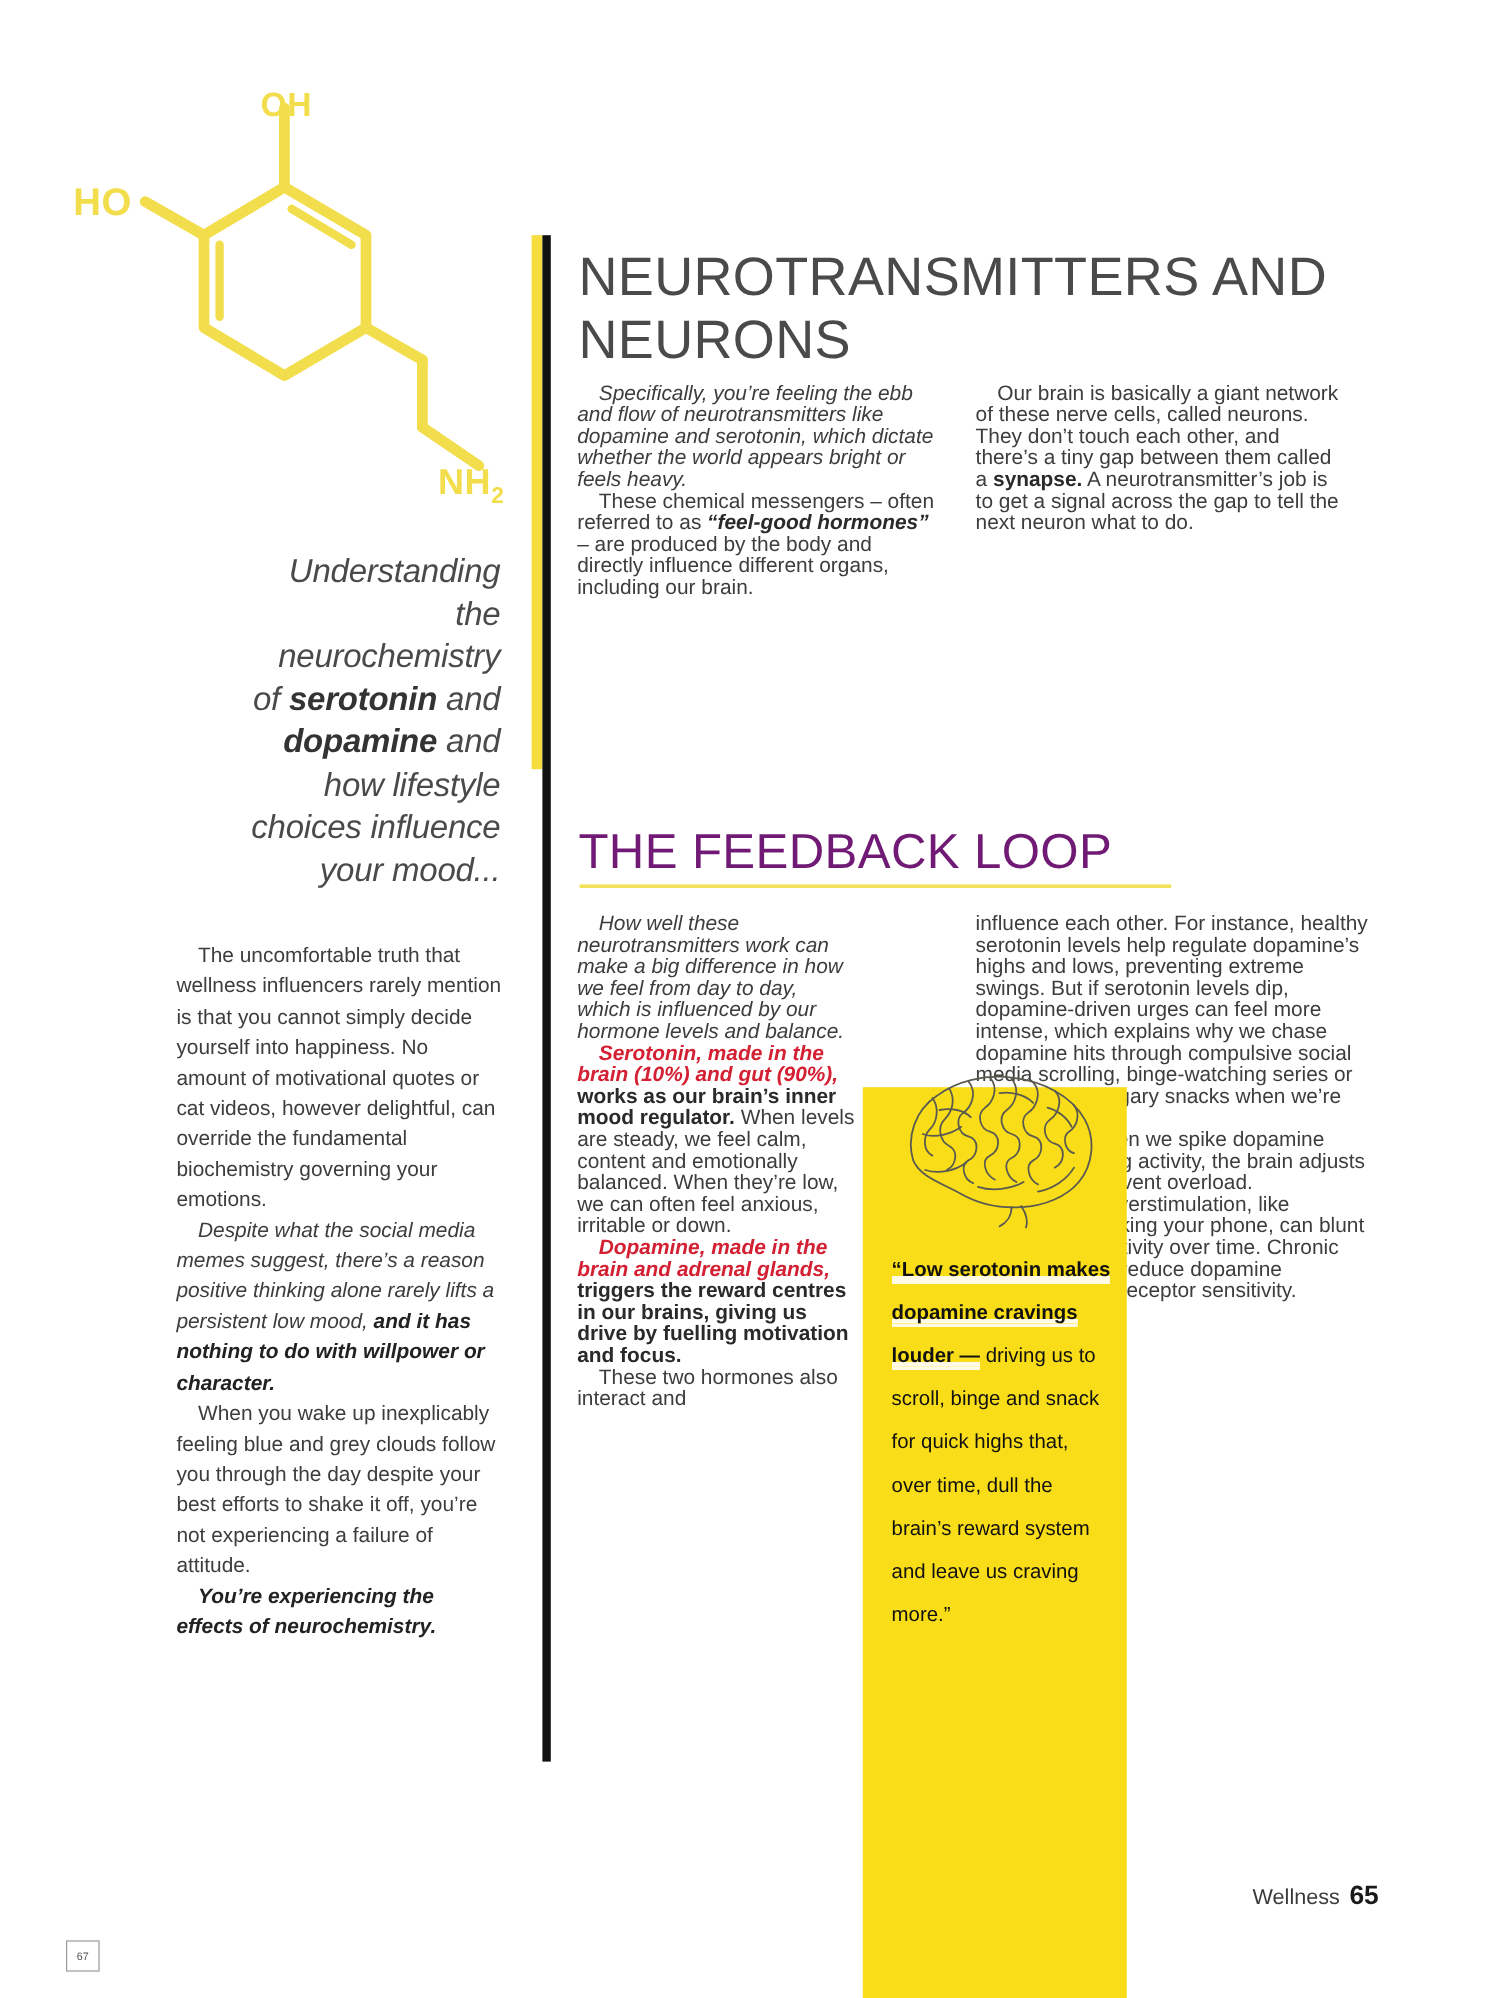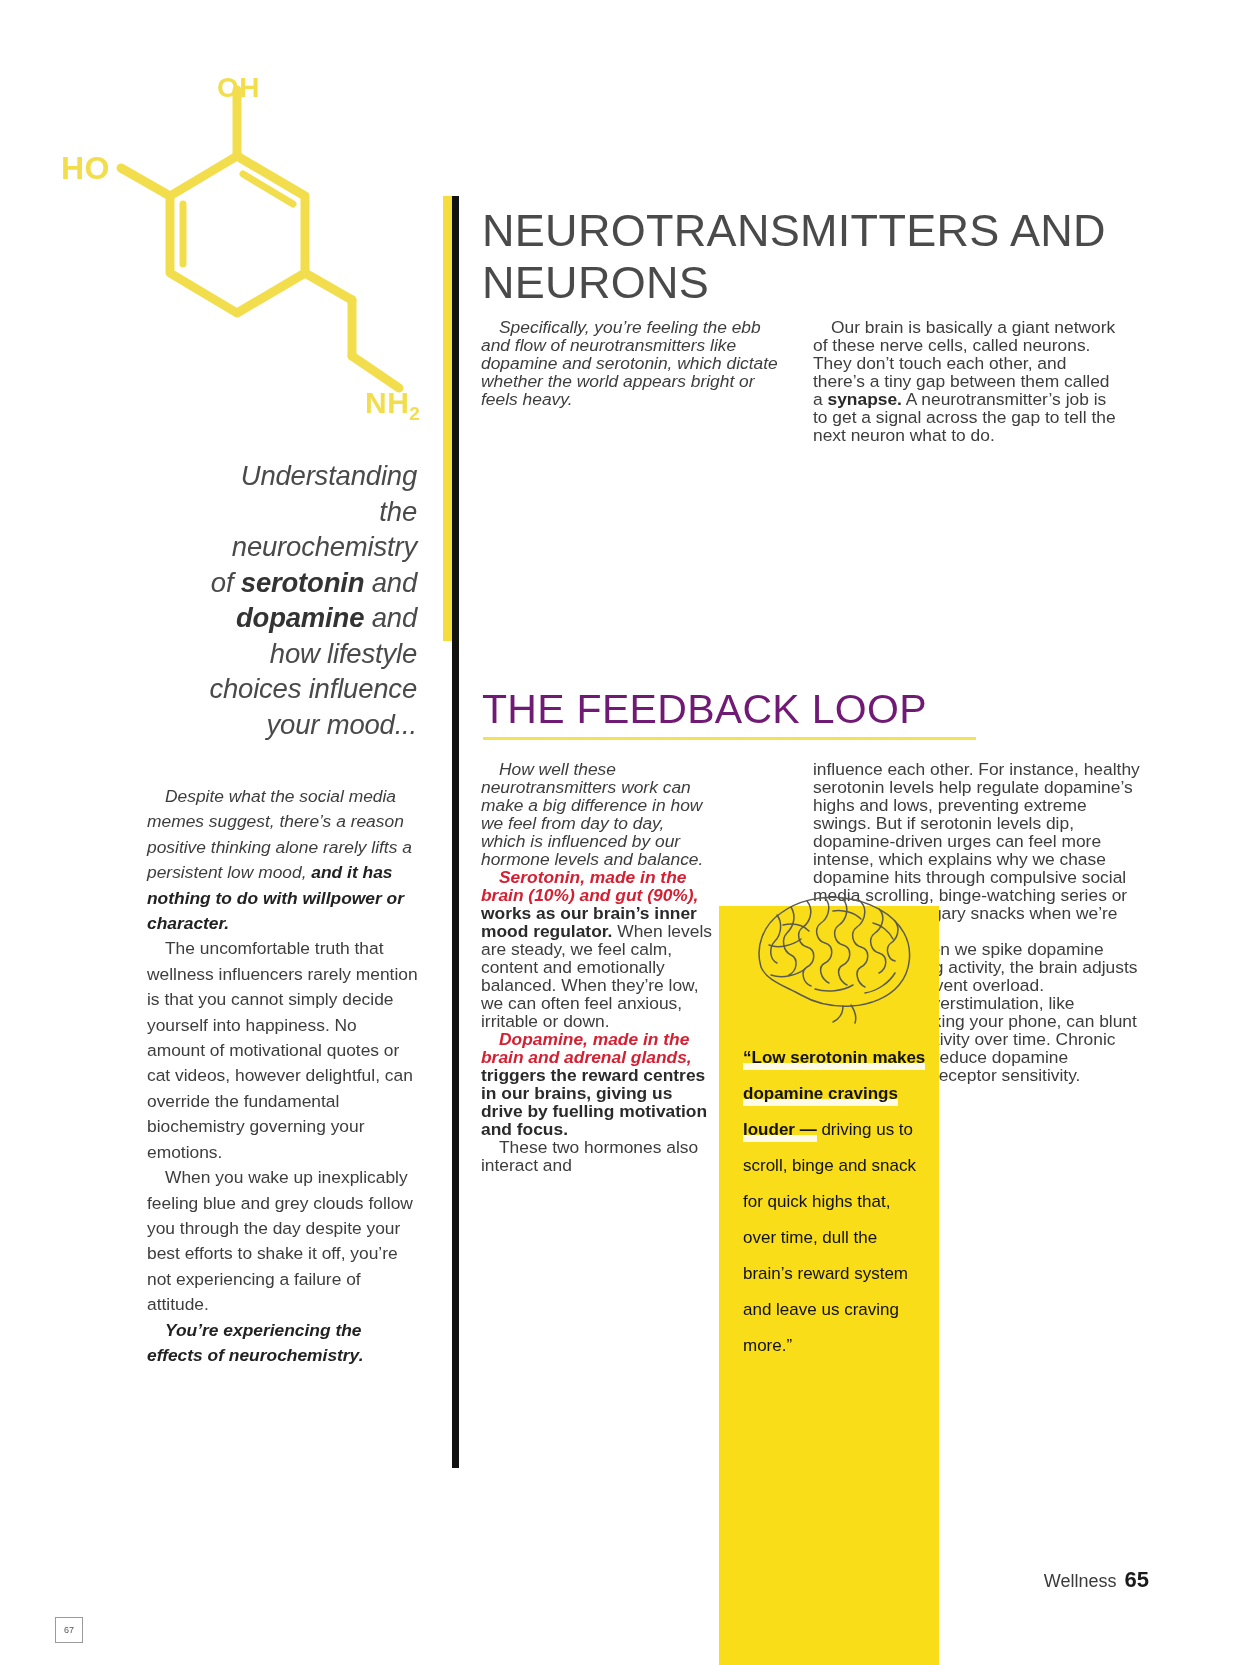--- a/index.html
+++ b/index.html
@@ -156,33 +156,34 @@
     <span>the</span><br>
     <span>neurochemistry</span><br>
     <span>of </span><b>serotonin</b><span> and</span><br>
     <b>dopamine</b><span> and</span><br>
     <span>how lifestyle</span><br>
     <span>choices influence</span><br>
     <span>your mood...</span>
   </div>
 
   <div class="leftbody">
+    <p>The uncomfortable truth that wellness influencers rarely mention is that you cannot simply decide yourself into happiness. No amount of motivational quotes or cat videos, however delightful, can override the fundamental biochemistry governing your emotions.</p>
     <p><span class="ital">Despite what the social media memes suggest, there’s a reason positive thinking alone rarely lifts a persistent low mood, </span><span class="boldital">and it has nothing to do with willpower or character.</span></p>
-    <p>The uncomfortable truth that wellness influencers rarely mention is that you cannot simply decide yourself into happiness. No amount of motivational quotes or cat videos, however delightful, can override the fundamental biochemistry governing your emotions.</p>
     <p>When you wake up inexplicably feeling blue and grey clouds follow you through the day despite your best efforts to shake it off, you’re not experiencing a failure of attitude.</p>
     <p class="boldital">You’re experiencing the effects of neurochemistry.</p>
   </div>
 
   <div class="rule-yellow"></div>
   <div class="rule-black"></div>
 
   <h1 class="h-main">NEUROTRANSMITTERS AND NEURONS</h1>
 
   <div class="col c1-top">
     <p class="ital">Specifically, you’re feeling the ebb and flow of neurotransmitters like dopamine and serotonin, which dictate whether the world appears bright or feels heavy.</p>
+    <p><span>These chemical messengers – often referred to as </span><span class="bold ital">“feel-good hormones”</span><span> – are produced by the body and directly influence different organs, including our brain.</span></p>
   </div>
 
   <div class="col c2-top">
     <p><span>Our brain is basically a giant network of these nerve cells, called neurons. They don’t touch each other, and there’s a tiny gap between them called a </span><span class="bold">synapse.</span><span> A neurotransmitter’s job is to get a signal across the gap to tell the next neuron what to do.</span></p>
   </div>
 
   <h2 class="h-loop">THE FEEDBACK LOOP</h2>
   <div class="h-loop-rule"></div>
 
   <div class="col c1-mid">

